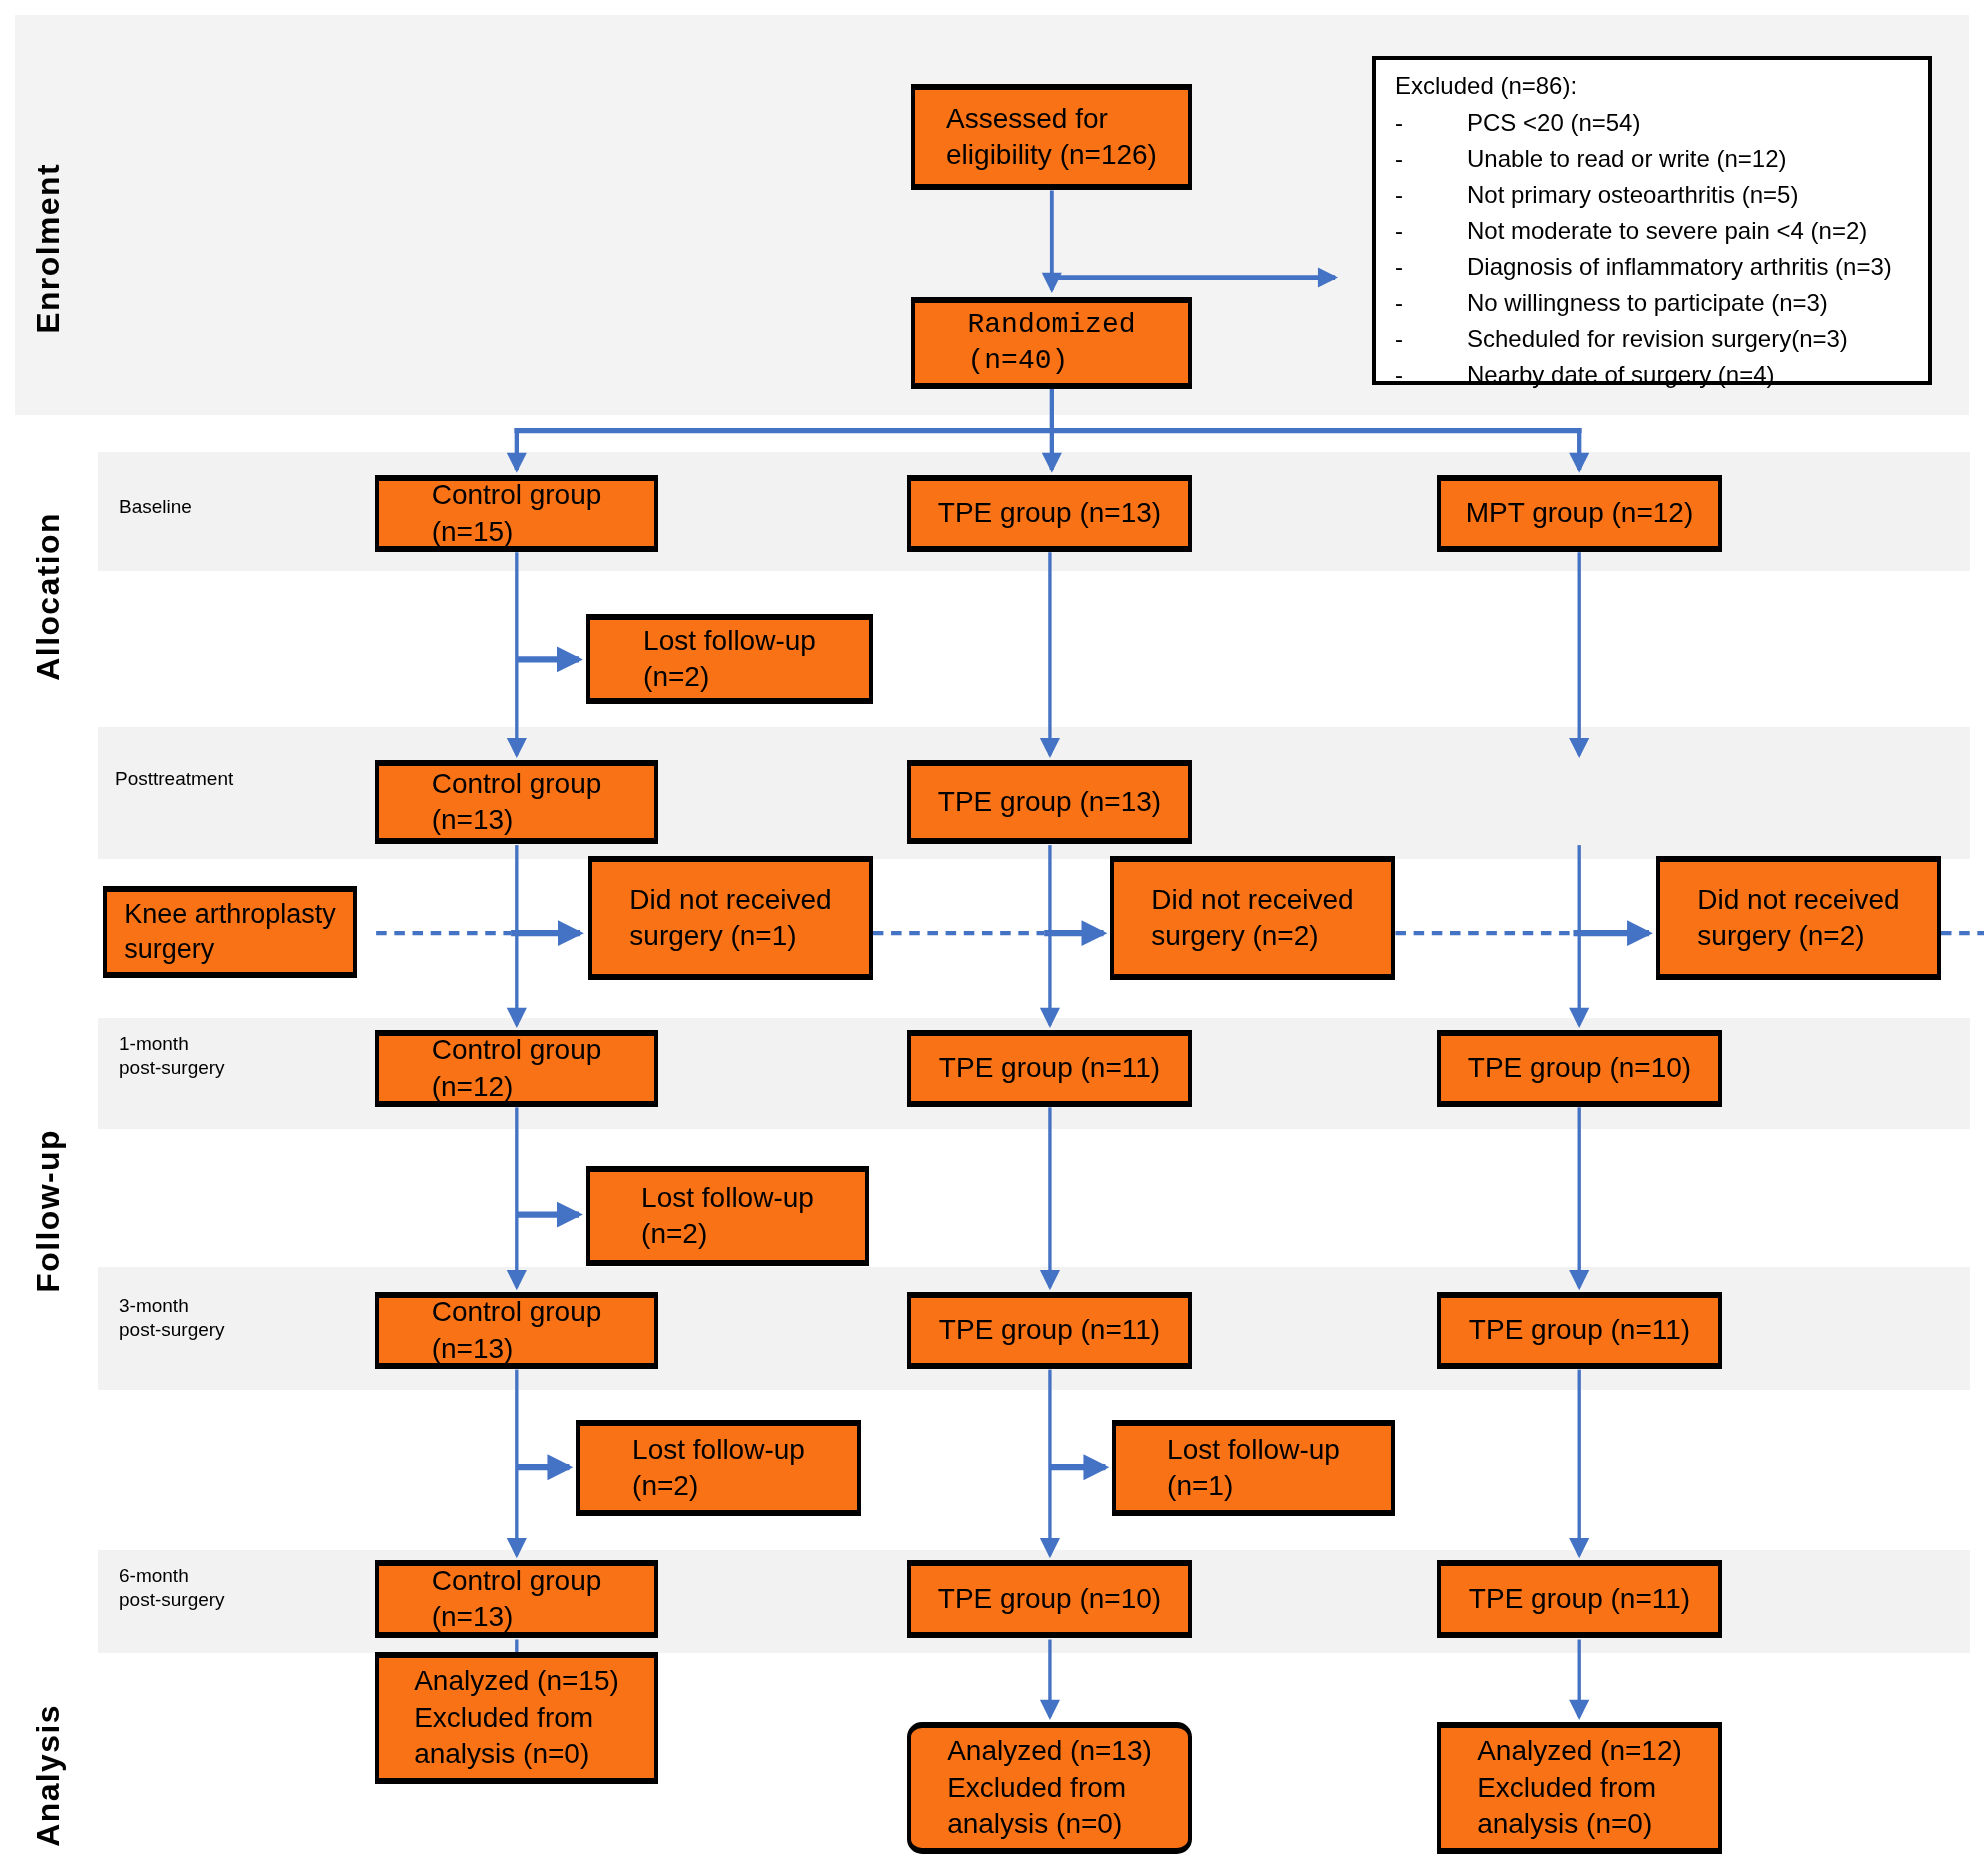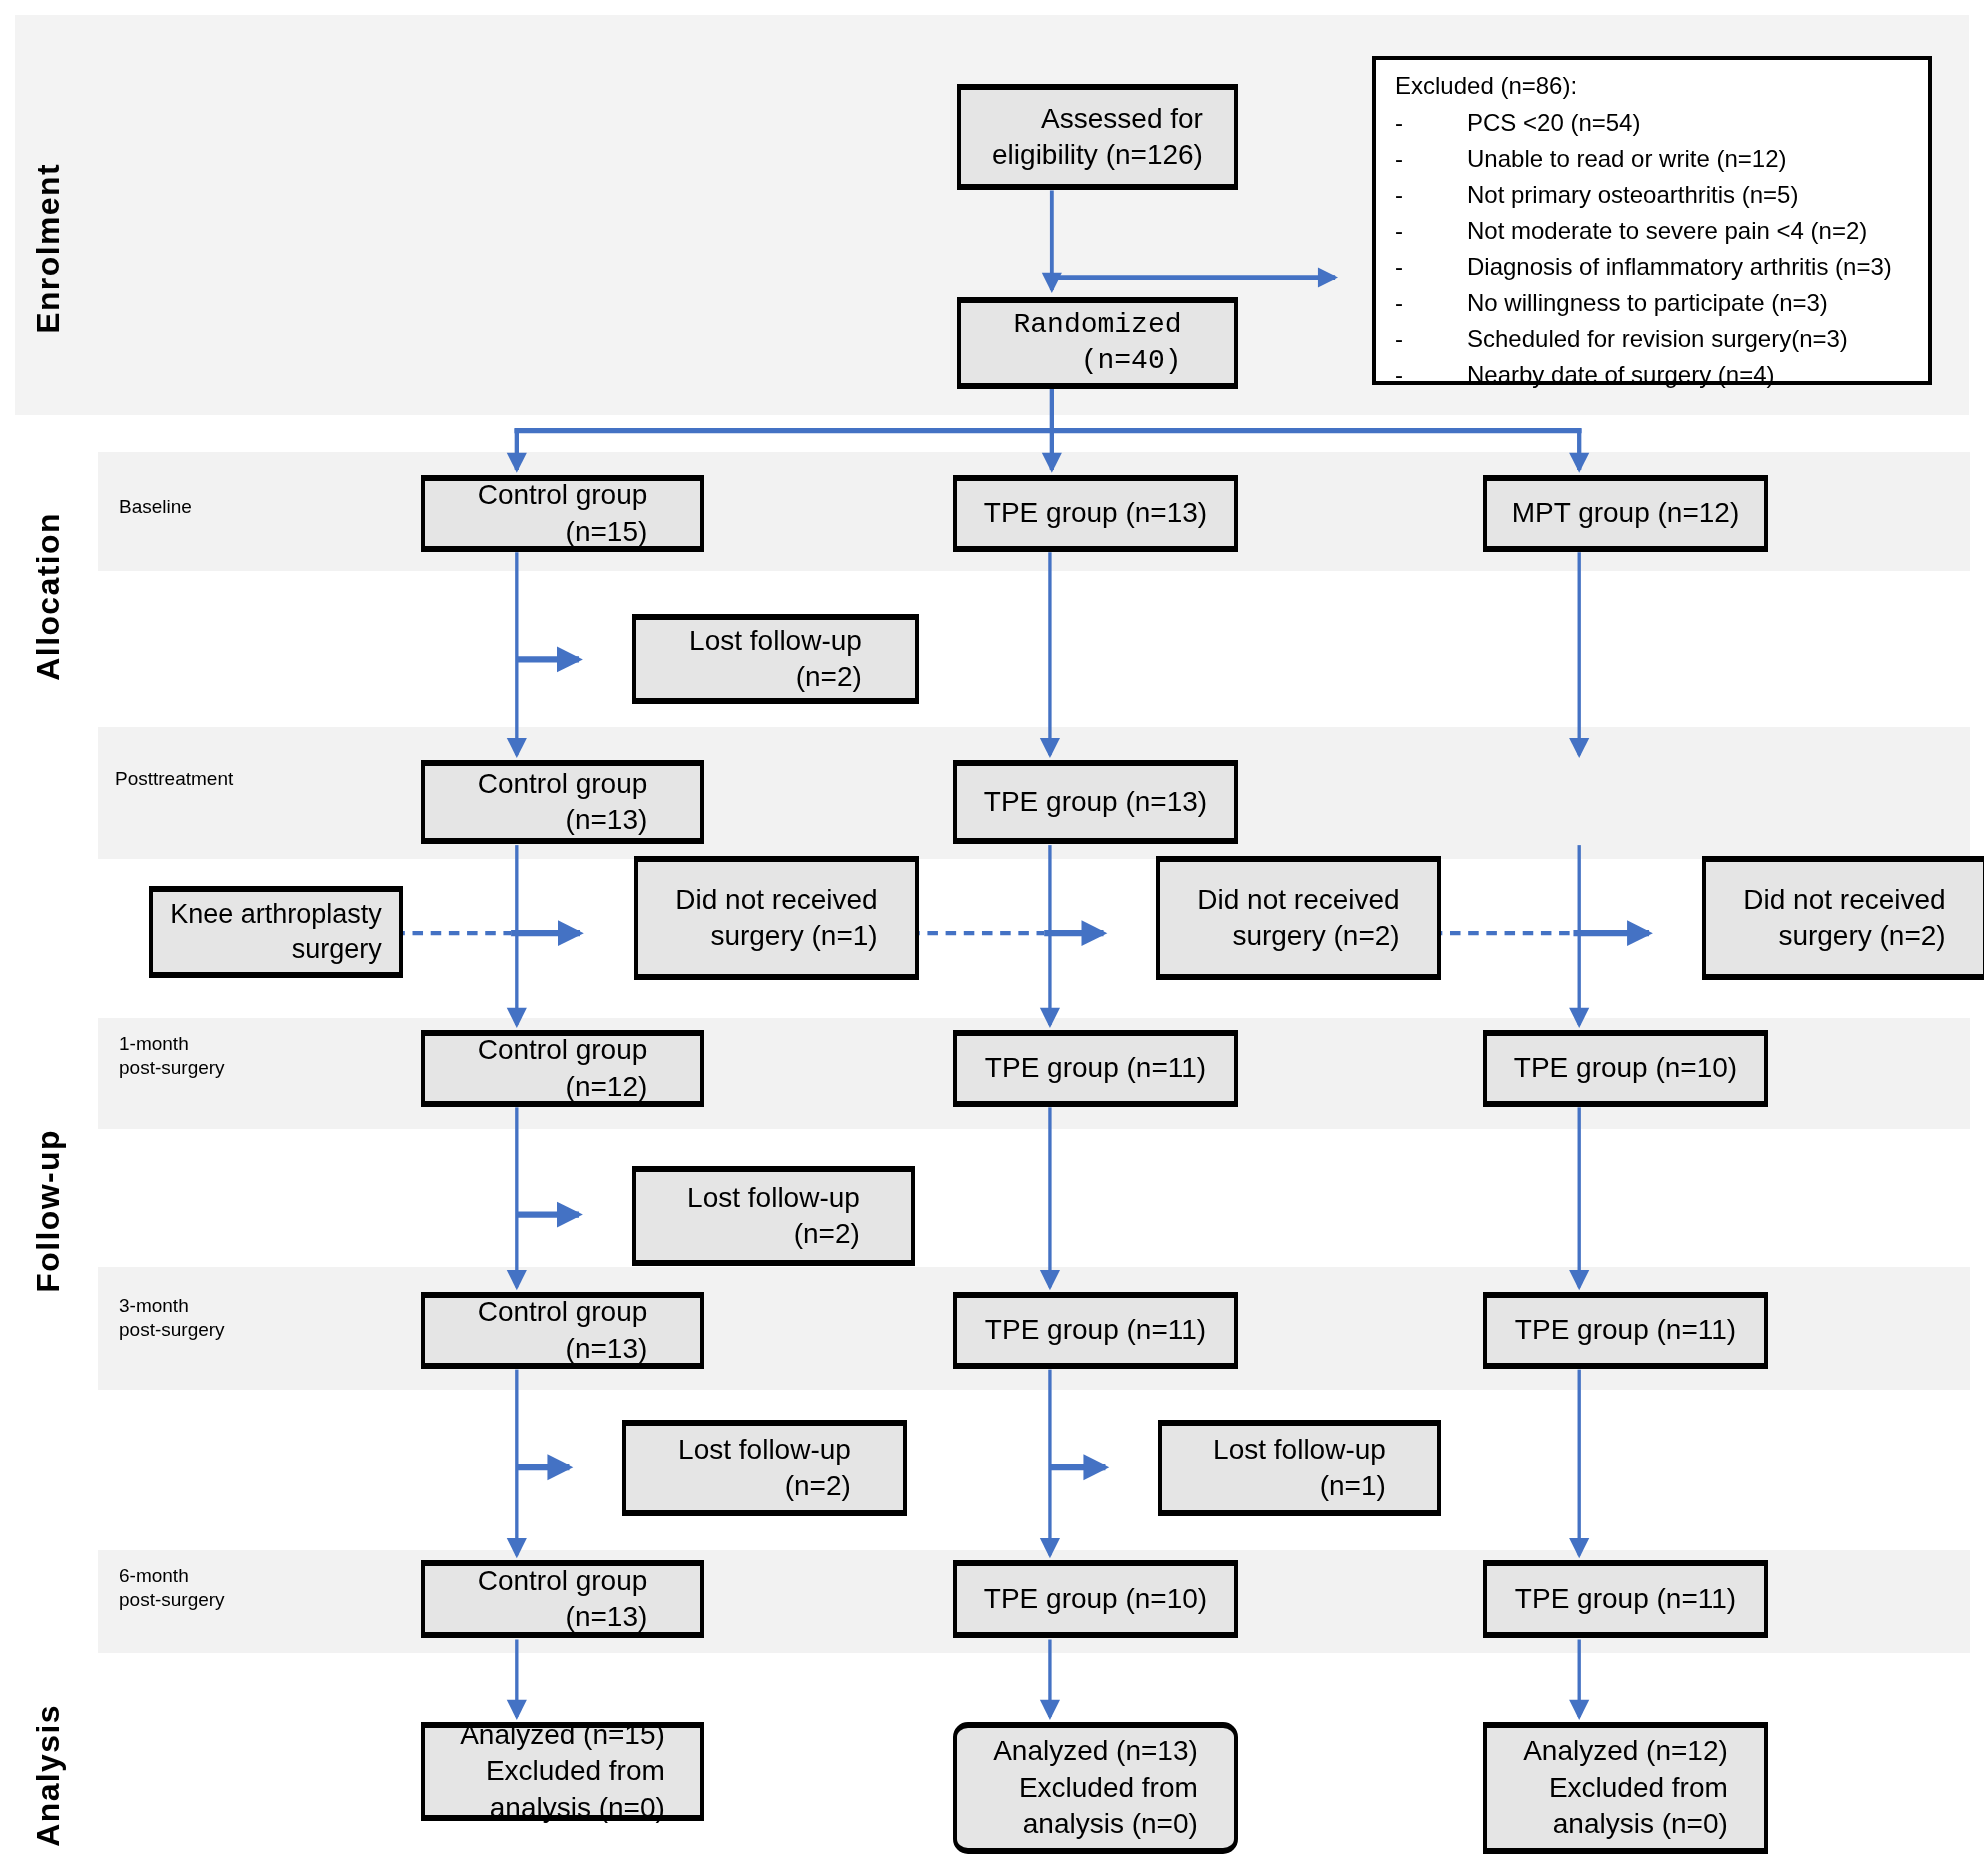--- a/index.html
+++ b/index.html
@@ -6,24 +6,24 @@
   body { font-family:"Liberation Sans","DejaVu Sans",sans-serif; color:#000; }
   .canvas { position:relative; width:1985px; height:1874px; background:#ffffff; overflow:hidden; }
 
   .band { position:absolute; background:#f2f2f2; }
   .band.section { background:#f3f3f3; }
 
   svg.wires { position:absolute; left:0; top:0; z-index:2; }
 
   .node {
     position:absolute; z-index:3; box-sizing:border-box;
-    background:#e5e5e5; border:4.3px solid #000;
+    background:#f97316; border:4.3px solid #000;
     border-top-width:6.7px; border-bottom-width:6.7px;
     display:flex; align-items:center; justify-content:center;
-    text-align:right; font-size:28px; line-height:1.3; white-space:pre-line;margin-left:46px;
+    text-align:left; font-size:28px; line-height:1.3; white-space:pre-line;
   }
   .node.small { font-size:27px; }
 
   .excluded {
     position:absolute; z-index:3; box-sizing:border-box;
     background:#ffffff; border:4.8px solid #000;
     font-size:24px; line-height:1.5; padding:7.7px 14.4px 4.8px 19px;margin-left:28px;
   }
   .excluded .ex-title { margin-bottom:1px; }
   .ex-row { display:flex; }
@@ -192,21 +192,21 @@
   <div class="node" style="left:576px;top:1420px;width:285px;height:96px;">Lost follow-up
 (n=2)</div>
   <div class="node" style="left:1112px;top:1420px;width:283px;height:96px;">Lost follow-up
 (n=1)</div>
 
   <div class="node" style="left:375px;top:1560px;width:283px;height:78px;">Control group
 (n=13)</div>
   <div class="node" style="left:907px;top:1560px;width:285px;height:78px;">TPE group (n=10)</div>
   <div class="node" style="left:1437px;top:1560px;width:285px;height:78px;">TPE group (n=11)</div>
 
-  <div class="node" style="left:375px;top:1722px;width:283px;height:99px;">Analyzed (n=15)
+  <div class="node" style="left:375px;top:1652px;width:283px;height:132px;">Analyzed (n=15)
 Excluded from
 analysis (n=0)</div>
   <div class="node" style="left:907px;top:1722px;width:285px;height:132px;border-radius:15px;">Analyzed (n=13)
 Excluded from
 analysis (n=0)</div>
   <div class="node" style="left:1437px;top:1722px;width:285px;height:132px;">Analyzed (n=12)
 Excluded from
 analysis (n=0)</div>
 
 </div>

